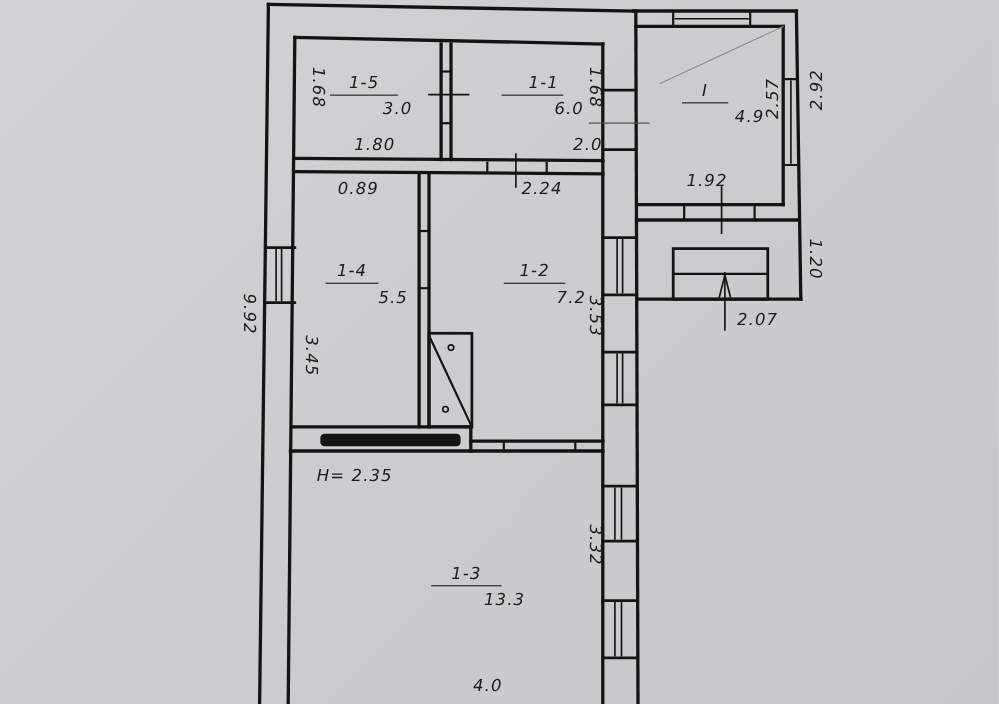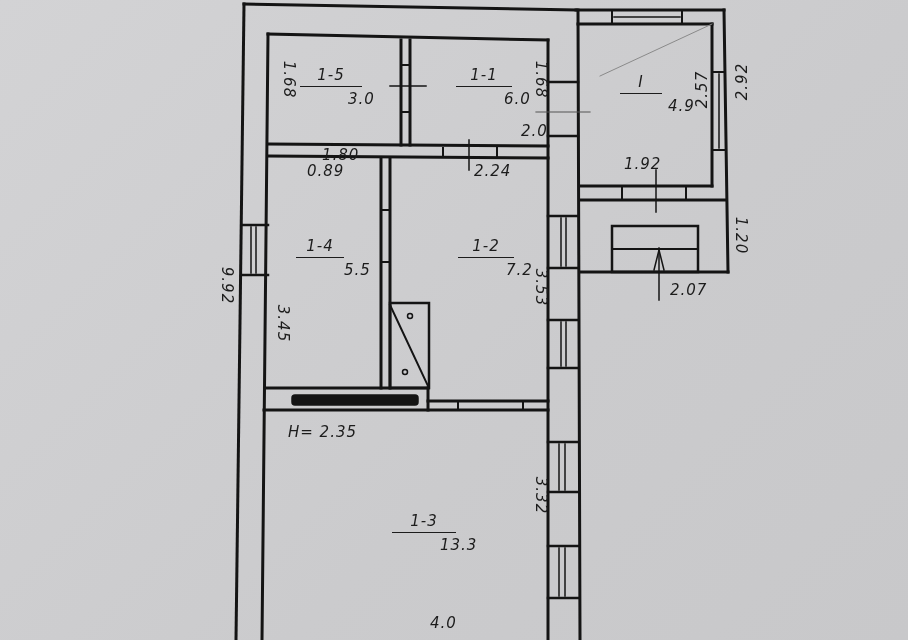--- a/index.html
+++ b/index.html
@@ -173,21 +173,21 @@
       <line x1="548" y1="136" x2="578" y2="136"></line>
       <line x1="536" y1="112" x2="590" y2="112" stroke-width="1.2" stroke="#555"></line>
     </g>
   </g>
 </svg>
 
 <div class="room" style="left:300px; top:66px; width:62px;font-style:italic;">
   <span class="num">1-5</span>
   <span class="area">3.0</span>
 </div>
-<div class="room" style="left:456px; top:66px; width:56px;">
+<div class="room" style="left:456px; top:66px; width:56px;text-align:right;">
   <span class="num">1-1</span>
   <span class="area">6.0</span>
 </div>
 <div class="room" style="left:620px; top:73px; width:42px;">
   <span class="num">I</span>
   <span class="area">4.9</span>
 </div>
 <div class="room" style="left:296px; top:237px; width:48px;">
   <span class="num">1-4</span>
   <span class="area">5.5</span>
@@ -199,21 +199,21 @@
 <div class="room" style="left:392px; top:512px; width:64px;">
   <span class="num">1-3</span>
   <span class="area">13.3</span>
 </div>
 
 <div class="lbl" style="left:288px; top:425px;">H= 2.35</div>
 
 <div class="lbl rot90" style="left:208px; top:278px;">9.92</div>
 
 <div class="lbl rot90" style="left:270px; top:72px;">1.68</div>
-<div class="lbl" style="left:322px; top:124px;margin-top:24px;">1.80</div>
+<div class="lbl" style="left:322px; top:124px;">1.80</div>
 <div class="lbl" style="left:473px; top:124px;margin-left:48px;">2.0</div>
 <div class="lbl rot90" style="left:522px; top:72px;">1.68</div>
 
 <div class="lbl rotm90" style="left:684px; top:82px;">2.57</div>
 <div class="lbl rotm90" style="left:724px; top:74px;">2.92</div>
 <div class="lbl" style="left:624px; top:157px;">1.92</div>
 <div class="lbl rot90" style="left:722px; top:228px;">1.20</div>
 <div class="lbl" style="left:670px; top:283px;">2.07</div>
 
 <div class="lbl" style="left:307px; top:164px;">0.89</div>

